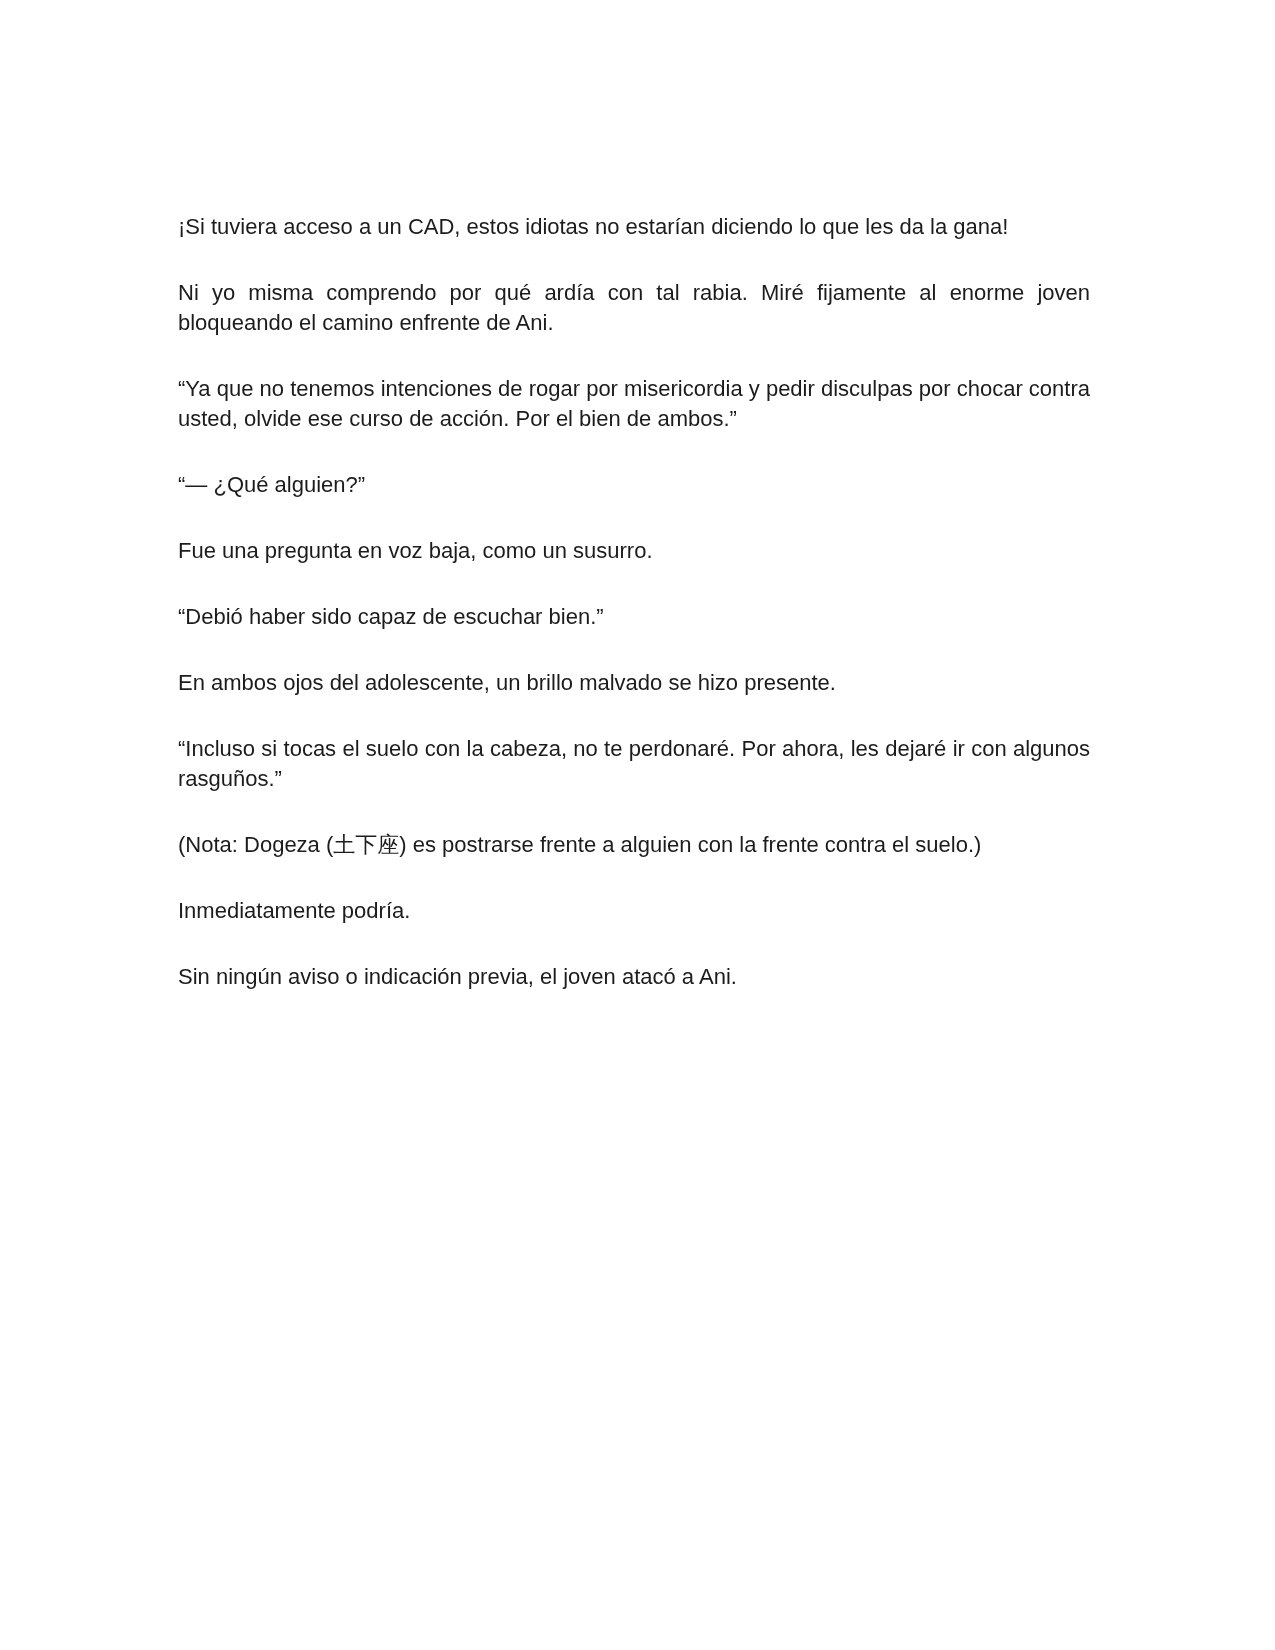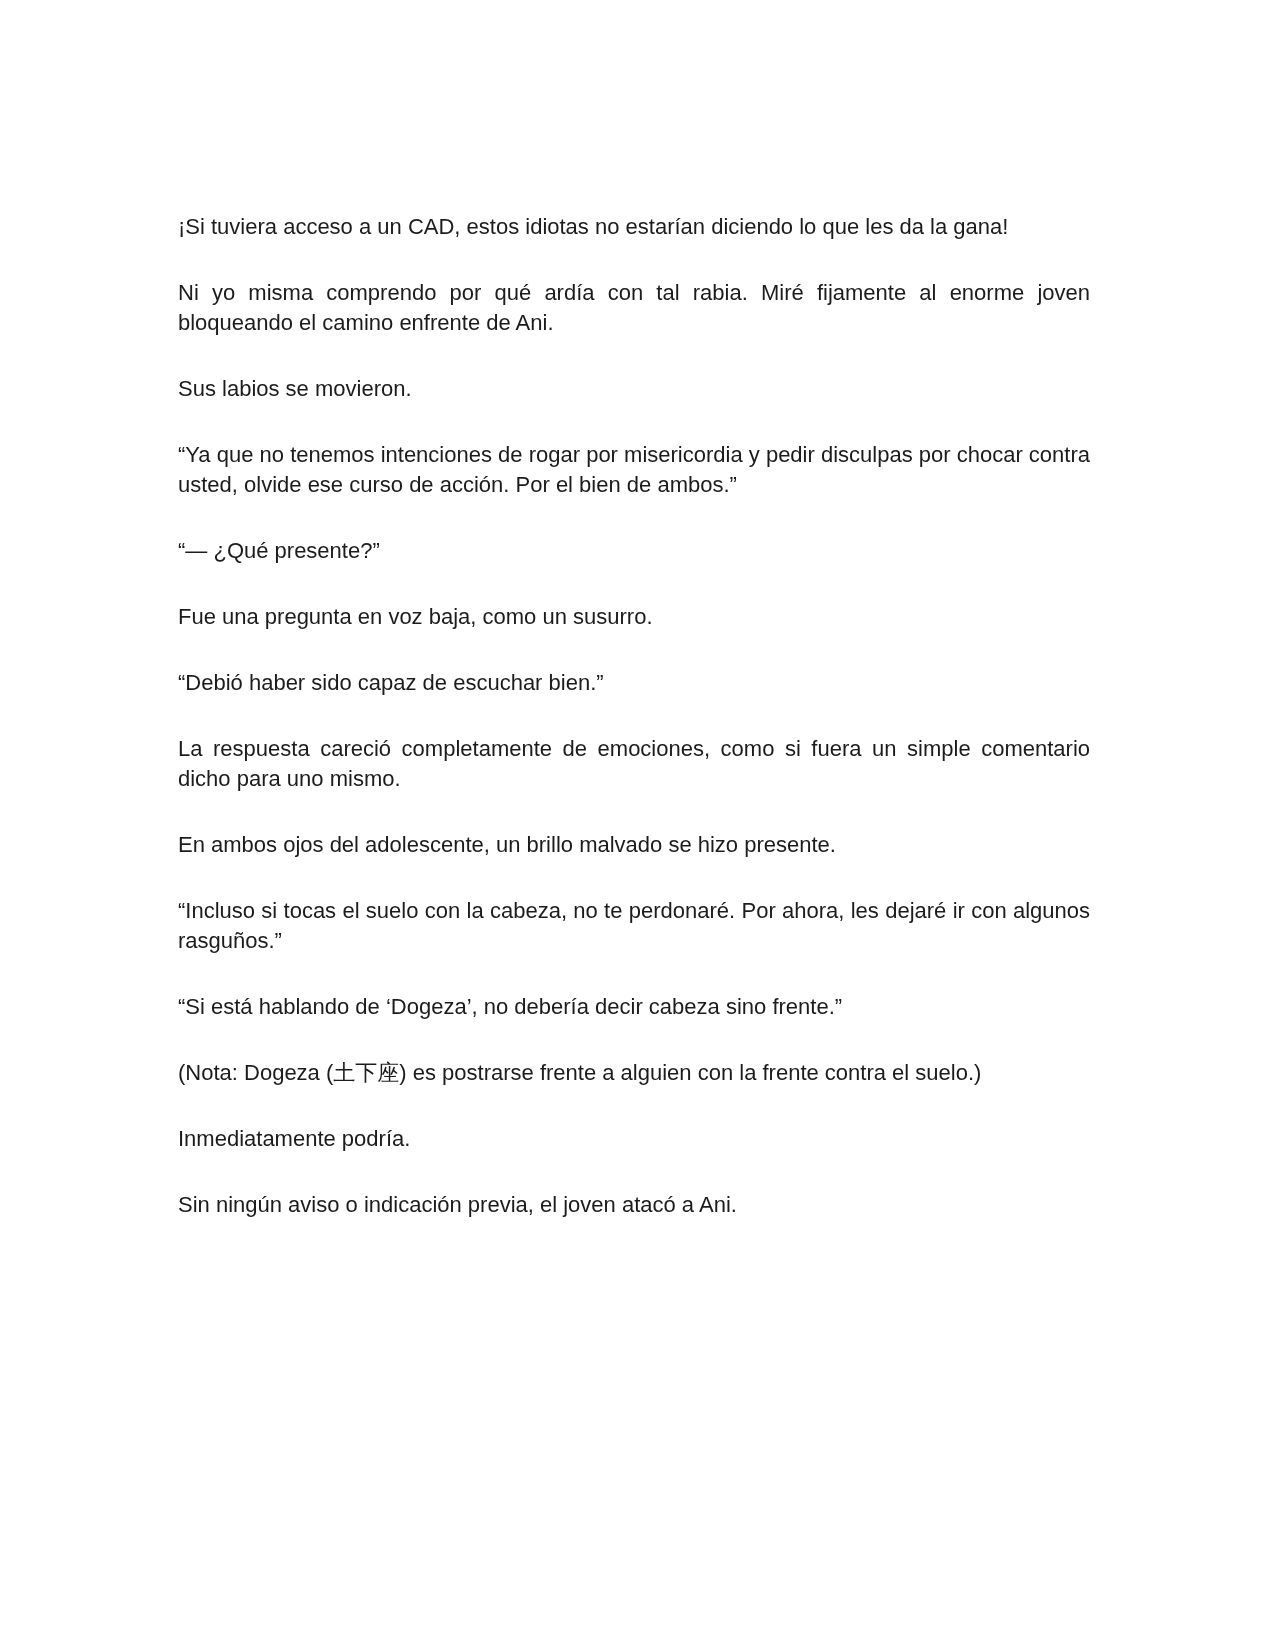--- a/index.html
+++ b/index.html
@@ -36,26 +36,23 @@
     margin-bottom: 4px;
   }
 </style>
 </head>
 <body>
 
 <div class="page">
   <div class="text-column">
     <p class="para">¡Si tuviera acceso a un CAD, estos idiotas no estarían diciendo lo que les da la gana!</p>
     <p class="para">Ni yo misma comprendo por qué ardía con tal rabia. Miré fijamente al enorme joven bloqueando el camino enfrente de Ani.</p>
-    <p class="para">Sus labios se movieron.</p>
     <p class="para">“Ya que no tenemos intenciones de rogar por misericordia y pedir disculpas por chocar contra usted, olvide ese curso de acción. Por el bien de ambos.”</p>
-    <p class="para">“— ¿Qué presente?”</p>
+    <p class="para">“— ¿Qué alguien?”</p>
     <p class="para">Fue una pregunta en voz baja, como un susurro.</p>
     <p class="para">“Debió haber sido capaz de escuchar bien.”</p>
-    <p class="para">La respuesta careció completamente de emociones, como si fuera un simple comentario dicho para uno mismo.</p>
     <p class="para">En ambos ojos del adolescente, un brillo malvado se hizo presente.</p>
     <p class="para">“Incluso si tocas el suelo con la cabeza, no te perdonaré. Por ahora, les dejaré ir con algunos rasguños.”</p>
-    <p class="para">“Si está hablando de ‘Dogeza’, no debería decir cabeza sino frente.”</p>
     <p class="para">(Nota: Dogeza (土下座) es postrarse frente a alguien con la frente contra el suelo.)</p>
     <p class="para">Inmediatamente podría.</p>
     <p class="para">Sin ningún aviso o indicación previa, el joven atacó a Ani.</p>
   </div>
 </div>
 
 </body></html>

